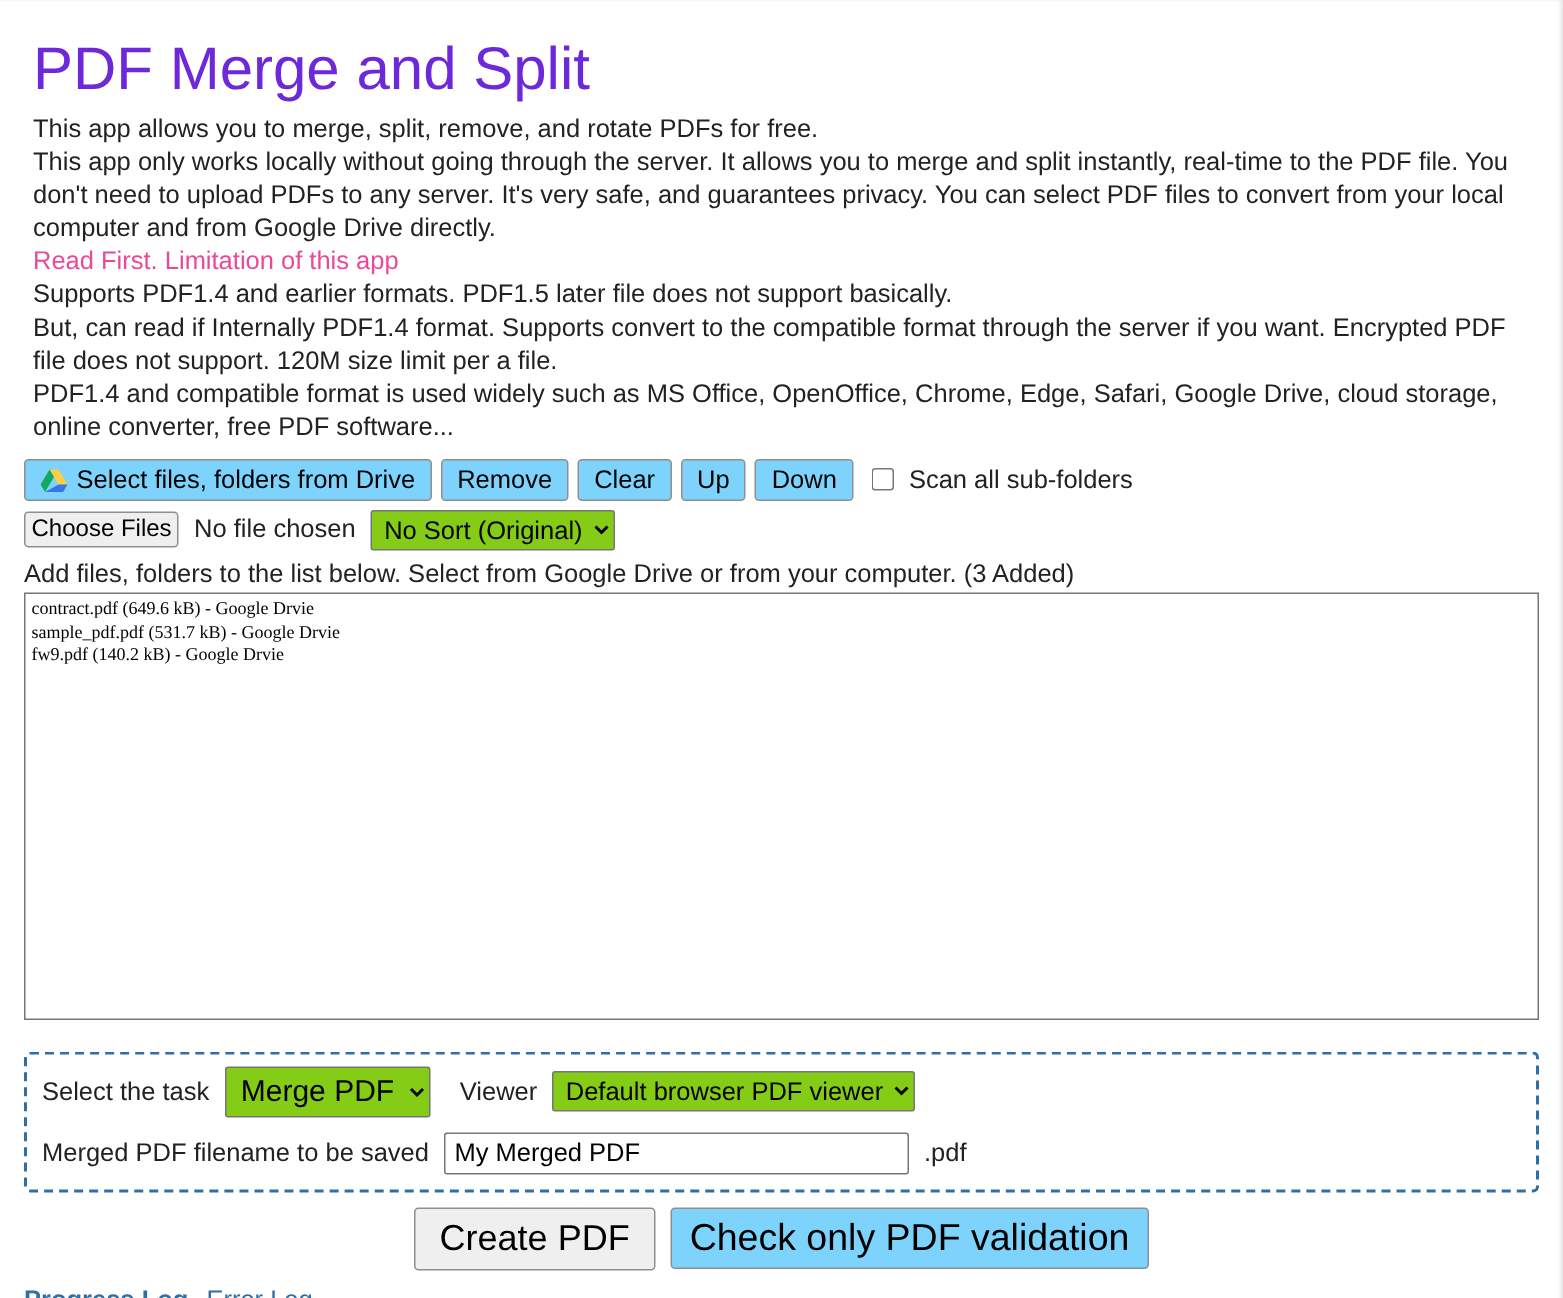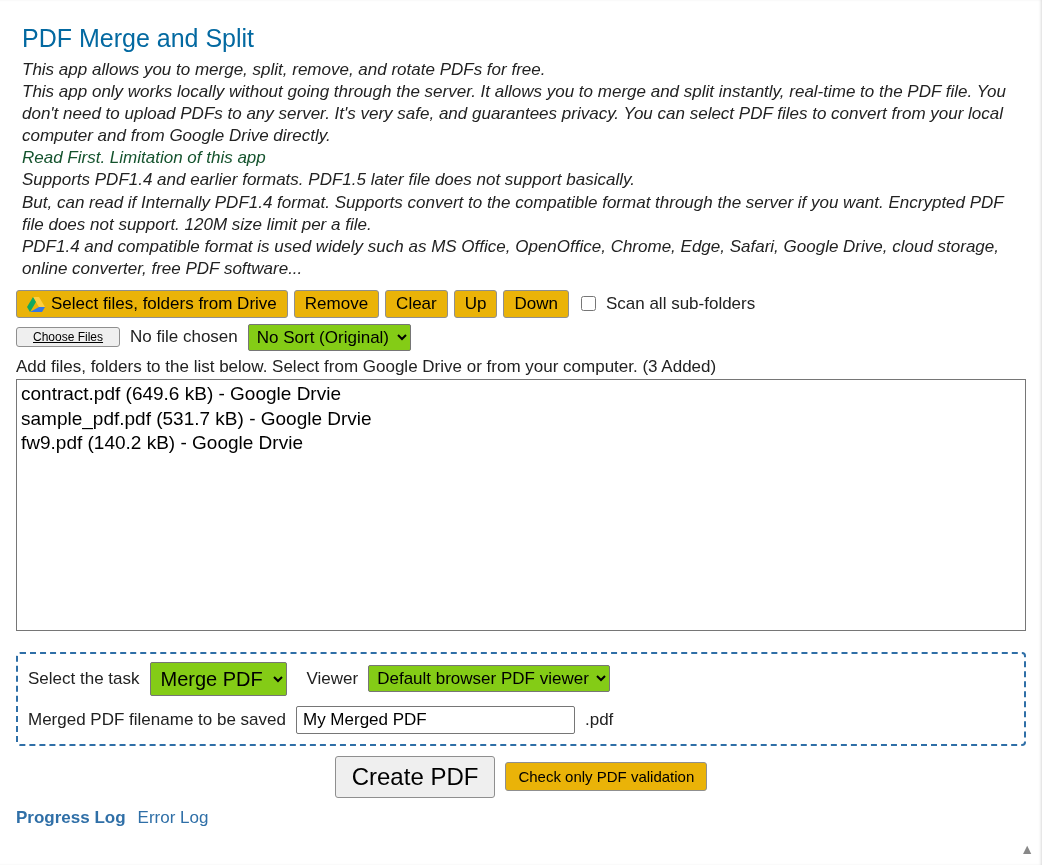--- a/index.html
+++ b/index.html
@@ -28,76 +28,75 @@
     width: 80px; height: 80px;
     border-radius: 50%;
     background: #eaeaea;
     display: flex; align-items: center; justify-content: center;
     margin-top: 100px;
     margin-left: 4px;
   }
   .pdf-icon-wrap svg { width: 44px; height: 44px; }
   .header-text { flex: 1; }
   h1 {
-    color: #0369a1;
+    color: #6d28d9;
     font-weight: 400;
-    font-size: 25px;
+    font-size: 40px;
     margin: 14px 0 6px 0;
   }
-  .desc { line-height: 1.3; font-style: italic; }
+  .desc { line-height: 1.3; }
   .limitation {
-    color: #14532d;
+    color: #ec4899;
   }
   .toolbar {
     margin-top: 10px;
     display: flex; flex-wrap: wrap; align-items: center; gap: 6px;
   }
   .btn {
     font-family: Arial, sans-serif;
     font-size: 17px;
     padding: 3px 10px;
-    background: #eab308;
+    background: #7dd3fc;
     border: 1px solid #8f8f8f;
     border-radius: 3px;
     cursor: pointer;
     display: inline-flex; align-items: center; gap: 6px;
   }
   .drive-icon { display:inline-block; width:18px; height:16px; }
   input[type="checkbox"] {
     width: 15px; height: 15px; margin: 0 4px 0 6px;
   }
   .row2 {
     margin-top: 6px;
     display: flex; align-items: center; gap: 10px; flex-wrap: wrap;
   }
   .choose-btn {
     font-family: Arial, sans-serif;
-    font-size: 12px;
-    padding: 2px 16px;
+    font-size: 16px;
+    padding: 2px 4px;
     background: #efefef;
     border: 1px solid #8f8f8f;
     border-radius: 3px;
     cursor: pointer;
-    text-decoration: underline;
   }
   select {
     font-family: Arial, sans-serif;
     font-size: 17px;
     padding: 2px 4px;
     border: 1px solid #767676;
     background: #84cc16;
     border-radius: 2px;
   }
   .instructions { margin-top: 6px; }
   .file-list {
     width: 100%;
-    height: 252px;
+    height: 285px;
     border: 1px solid #767676;
-    font-family: Liberation Sans, sans-serif;
-    font-size: 19px;
+    font-family: Liberation Serif, serif;
+    font-size: 12px;
     padding: 2px 4px;
     resize: none;
     overflow-y: scroll;
     line-height: 1.3;
     margin-top: 2px;
   }
   .task-box {
     margin-top: 16px;
     border: 2px dashed #2f6fa7;
     border-radius: 4px;
@@ -110,21 +109,21 @@
   .task-row:last-child { margin-bottom: 0; }
   .task-select {
     font-size: 20px; padding: 4px 6px;
   }
   input[type="text"] {
     font-family: Arial, sans-serif;
     font-size: 17px;
     padding: 3px 6px;
     border: 1px solid #767676;
     border-radius: 2px;
-    width: 279px;
+    width: 310px;
   }
   .action-row {
     margin-top: 10px;
     display: flex; align-items: center; justify-content: center; gap: 10px;
   }
   .big-btn {
     font-family: Arial, sans-serif;
     font-size: 24px;
     padding: 6px 16px;
     background: #efefef;
@@ -213,21 +212,21 @@
     </div>
     <div class="task-row">
       <span>Merged PDF filename to be saved</span>
       <input type="text" value="My Merged PDF" style="">
       <span>.pdf</span>
     </div>
   </div>
 
   <div class="action-row">
     <button class="big-btn">Create PDF</button>
-    <button class="btn" style="font-size:15px;padding:5px 12px">Check only PDF validation</button>
+    <button class="btn" style="font-size:25px;padding:5px 12px">Check only PDF validation</button>
   </div>
 
   <div class="link-row">
     <a href="#" class="active">Progress Log</a>
     <a href="#">Error Log</a>
   </div>
 
   <div class="corner-arrow">▲</div>
 </div>
 

